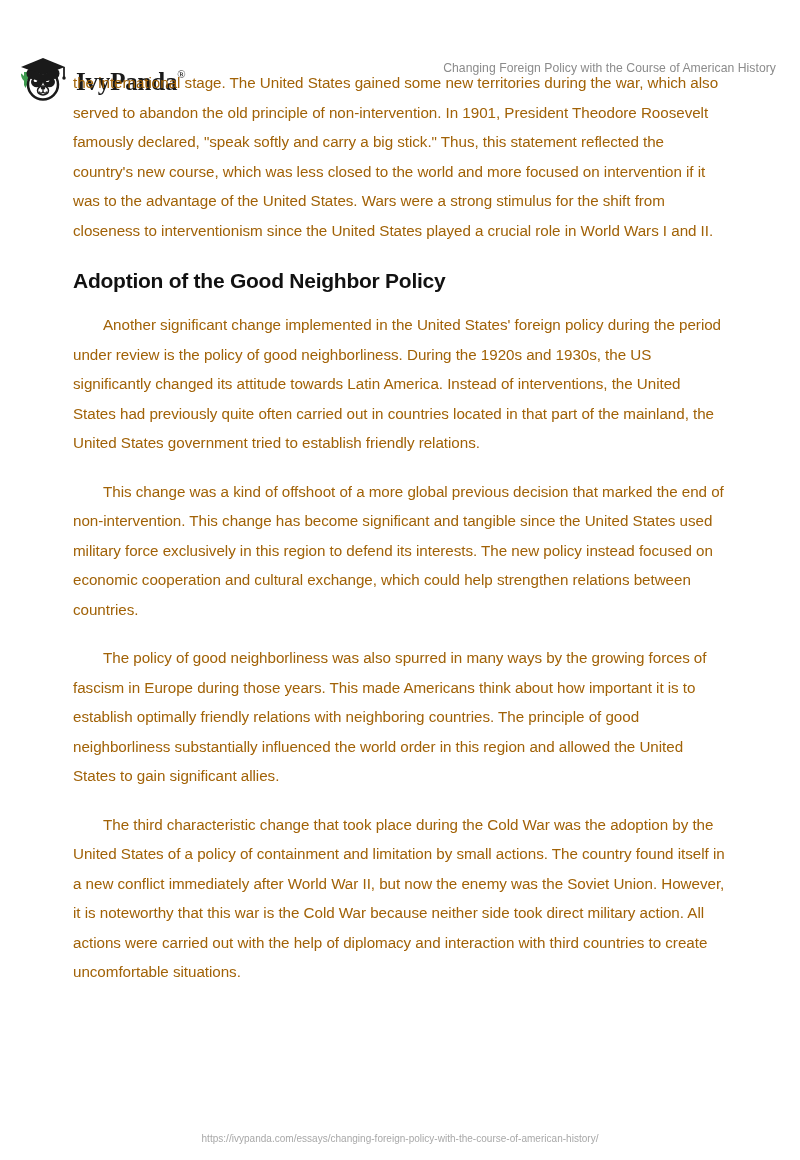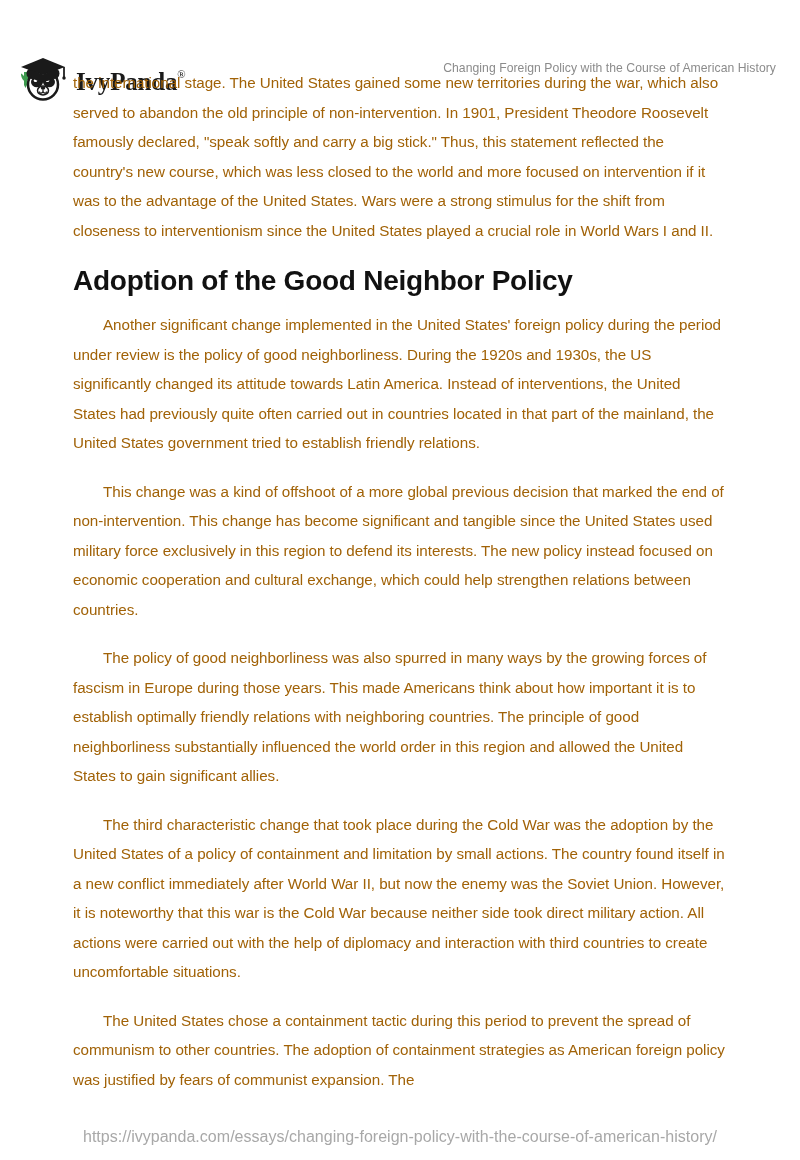--- a/index.html
+++ b/index.html
@@ -81,38 +81,38 @@
     color: #a16207;
     margin: 0 0 19px 0;
     text-align: left;
     text-indent: 30px;
     letter-spacing: -0.04px;
   }
   .para.no-indent {
     text-indent: 0;
   }
   h2.section-heading {
-    font-size: 28px;
+    font-size: 21px;
     font-weight: bold;
     color: #111111;
     margin: 21px 0 14px 0;
     line-height: 30px;
     letter-spacing: -0.25px;
   }
 
   
   .page-footer {
     position: absolute;
     left: 0;
     bottom: 14px;
     width: 800px;
     text-align: center;
   }
   .footer-url {
-    font-size: 16px;
+    font-size: 10px;
     color: #a8a8a8;
     letter-spacing: 0.02px;
     text-align: center;
   }
 </style>
 </head>
 <body>
 
 <div class="page-header">
 
@@ -161,19 +161,18 @@
 
   <p class="para">Another significant change implemented in the United States' foreign policy during the period under review is the policy of good neighborliness. During the 1920s and 1930s, the US significantly changed its attitude towards Latin America. Instead of interventions, the United States had previously quite often carried out in countries located in that part of the mainland, the United States government tried to establish friendly relations.</p>
 
   <p class="para">This change was a kind of offshoot of a more global previous decision that marked the end of non-intervention. This change has become significant and tangible since the United States used military force exclusively in this region to defend its interests. The new policy instead focused on economic cooperation and cultural exchange, which could help strengthen relations between countries.</p>
 
   <p class="para">The policy of good neighborliness was also spurred in many ways by the growing forces of fascism in Europe during those years. This made Americans think about how important it is to establish optimally friendly relations with neighboring countries. The principle of good neighborliness substantially influenced the world order in this region and allowed the United States to gain significant allies.</p>
 
 
   <p class="para">The third characteristic change that took place during the Cold War was the adoption by the United States of a policy of containment and limitation by small actions. The country found itself in a new conflict immediately after World War II, but now the enemy was the Soviet Union. However, it is noteworthy that this war is the Cold War because neither side took direct military action. All actions were carried out with the help of diplomacy and interaction with third countries to create uncomfortable situations.</p>
 
-  <p class="para">The United States chose a containment tactic during this period to prevent the spread of communism to other countries. The adoption of containment strategies as American foreign policy was justified by fears of communist expansion. The</p>
 
 </div>
 
 <div class="page-footer">
   <span class="footer-url">https://ivypanda.com/essays/changing-foreign-policy-with-the-course-of-american-history/</span>
 </div>
 
 </body></html>

